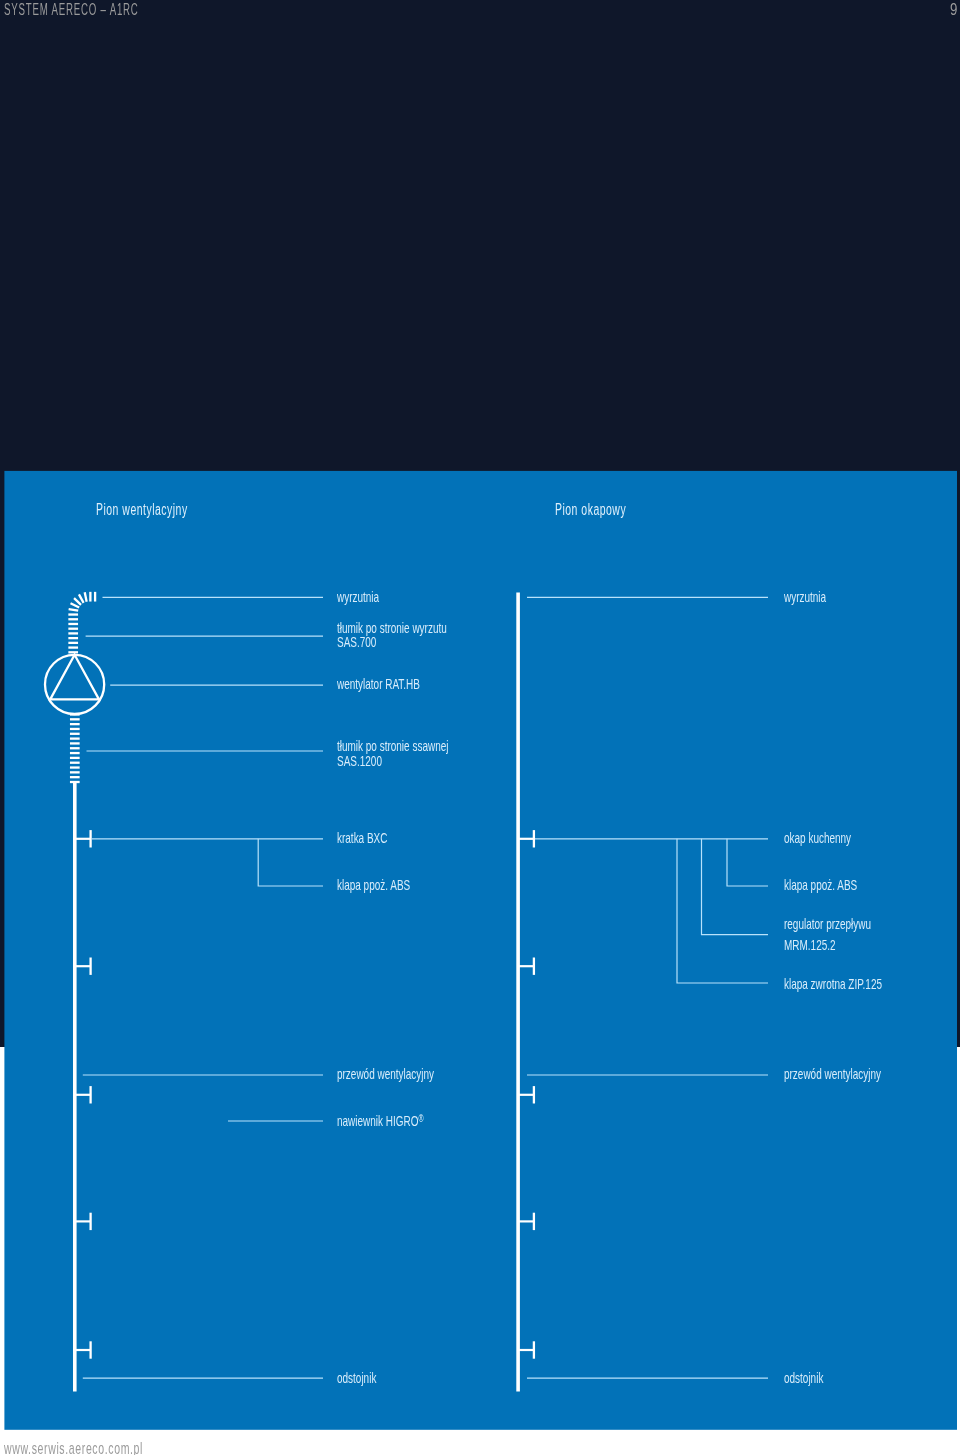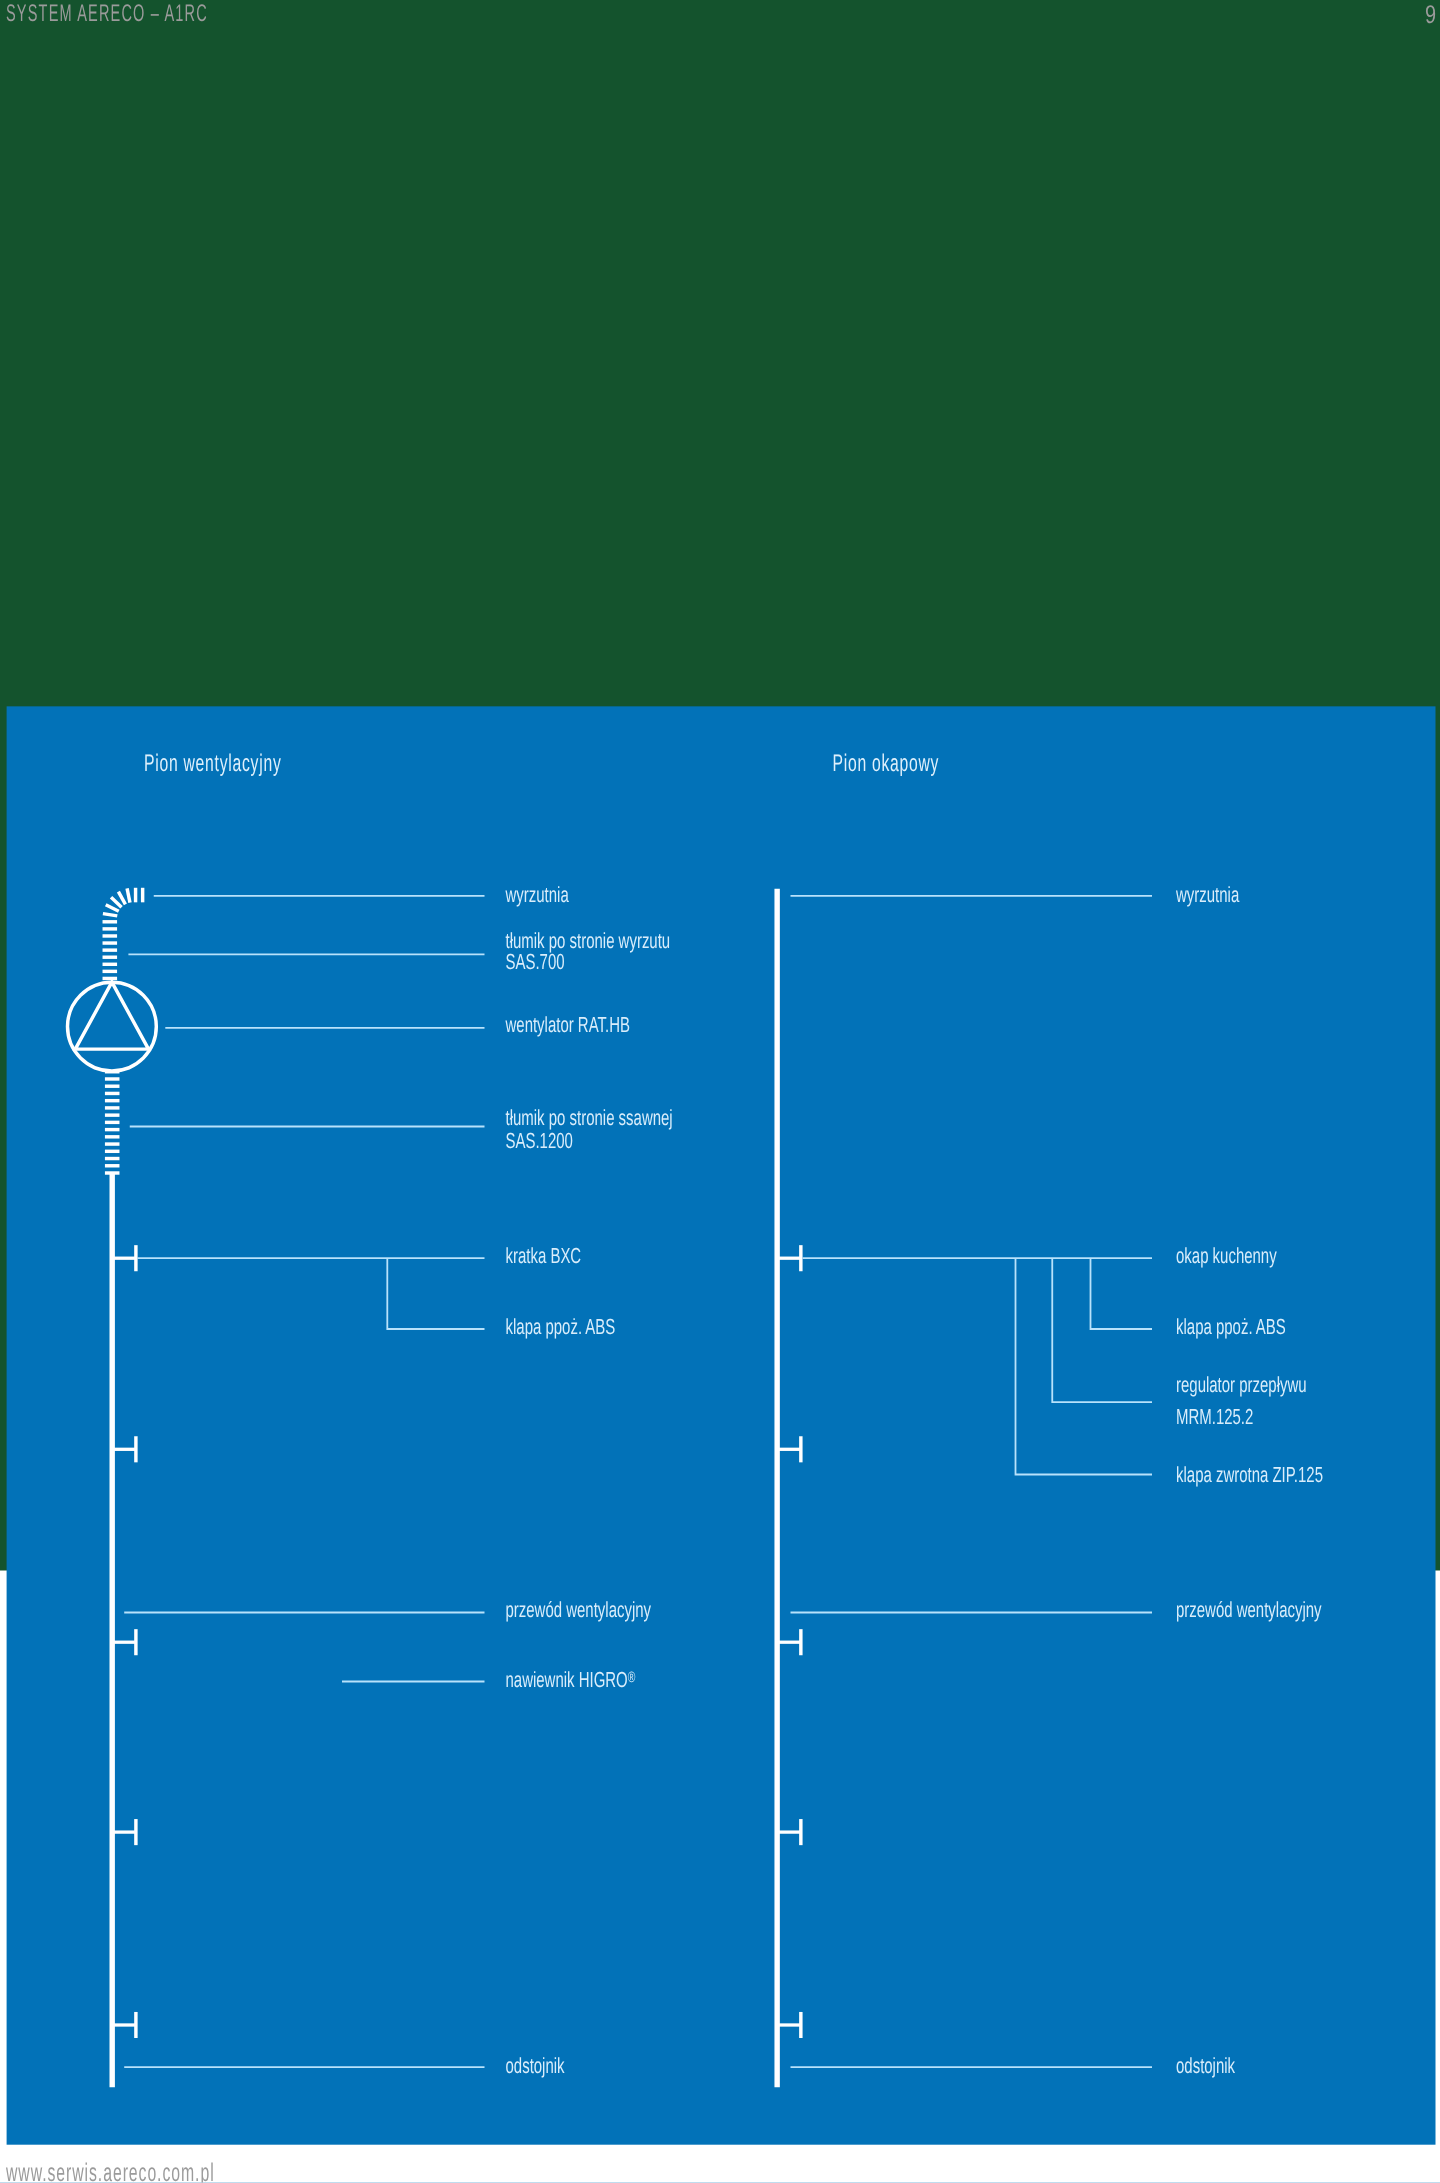--- a/index.html
+++ b/index.html
@@ -1,17 +1,17 @@
 <!DOCTYPE html>
 <html><head>
 <meta charset="utf-8">
 <style>
   html,body{margin:0;padding:0;background:#ffffff;}
   body{width:960px;height:1455px;font-family:"Liberation Sans",sans-serif;overflow:hidden;position:relative;}
-  #root{position:absolute;left:0;top:0;width:960px;height:1047px;background:#14532d;}
+  #root{position:absolute;left:0;top:0;width:960px;height:1047px;background:#0f172a;}
   .pagetext{position:absolute;font-size:16px;line-height:18px;color:#9b9b9b;
             transform-origin:0 0;white-space:nowrap;}
   .hdr{left:4px;top:1px;transform:scaleX(0.605);letter-spacing:1.3px;}
   .pageno{left:949.5px;top:-0.5px;font-size:17px;line-height:19px;transform:scaleX(0.78);}
   .ftr{left:4px;top:1438.5px;font-size:17px;line-height:19px;transform:scaleX(0.62);letter-spacing:1px;}
   #diagram{position:absolute;left:0;top:0;width:960px;height:1455px;}
   .lbl{position:absolute;font-size:14.5px;line-height:14.5px;color:#d9edfb;
        transform:scaleX(0.688);transform-origin:0 100%;white-space:nowrap;}
   .lbl sup{font-size:10px;vertical-align:3.5px;}
   .coltitle{position:absolute;font-size:16px;line-height:16px;color:#dff0fc;

